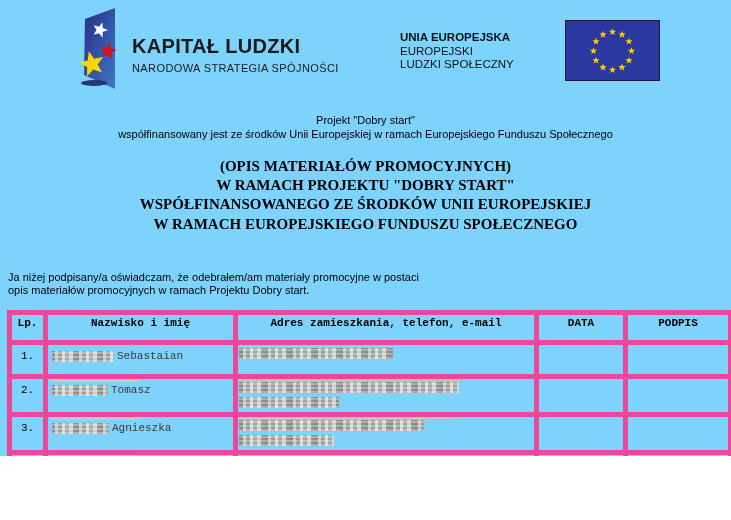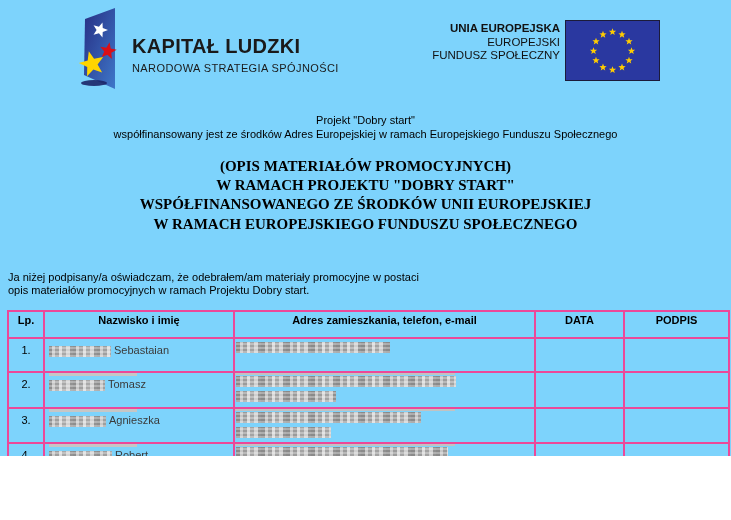--- a/index.html
+++ b/index.html
@@ -5,35 +5,35 @@
   html,body{margin:0;padding:0;background:#fff;}
   .page{position:relative;width:731px;height:456px;background:#7dd3fc;overflow:hidden;
         font-family:"Liberation Sans",sans-serif;color:#000;}
 
   
   .kl-logo-svg{position:absolute;left:60px;top:6px;}
   .kl-text{position:absolute;left:132px;top:36px;}
   .kl-title{font-size:20px;font-weight:bold;letter-spacing:.3px;color:#1a1a1a;line-height:20px;}
   .kl-subtitle{font-size:11px;letter-spacing:.4px;color:#1a1a1a;margin-top:6px;}
 
-  .eu-text{position:absolute;left:400px;top:22px;width:160px;text-align:right;line-height:13.5px;font-size:11.5px;color:#111;}
+  .eu-text{position:absolute;left:400px;top:31px;width:160px;line-height:13.5px;font-size:11.5px;color:#111;}
   .eu-text .b{font-weight:bold;}
   .eu-flag-svg{position:absolute;left:565px;top:20px;}
 
   
   .project-note{position:absolute;left:0;top:114px;width:731px;text-align:center;
                 font-size:11px;line-height:13.5px;color:#000;}
   .doc-title{position:absolute;left:0;top:157px;width:731px;text-align:center;
              font-family:"Liberation Serif",serif;font-weight:bold;font-size:15px;line-height:19.2px;color:#000;}
   .declaration{position:absolute;left:8px;top:271px;width:470px;text-align:left;
                font-size:11px;line-height:13px;color:#000;}
 
   
   table.list{position:absolute;left:7px;top:310px;width:721px;border-collapse:collapse;table-layout:fixed;}
-  table.list th,table.list td{border:2px solid #ec4899;vertical-align:top;overflow:hidden;}
+  table.list th,table.list td{border:5px solid #ec4899;vertical-align:top;overflow:hidden;font-family:Liberation Mono, monospace;}
   table.list th{font-size:11px;font-weight:bold;text-align:center;height:21px;padding:2px 1px;}
   td.lp{font-size:11px;text-align:center;padding-top:5px;}
   td.name{font-size:11px;color:#3a3a3a;padding:5px 2px 0 4px;position:relative;white-space:nowrap;}
   td.addr{position:relative;padding:3px 0 0 1px;}
   td.blank{}
 
   tr.r1{height:34px}tr.r2{height:36px}tr.r3{height:34px}tr.r4{height:35px}tr.r5{height:50px}
 
   
   .px{display:inline-block;height:11px;vertical-align:middle;margin-right:3px;
@@ -70,21 +70,21 @@
   </svg>
 
   <div class="kl-text">
     <div class="kl-title">KAPITAŁ LUDZKI</div>
     <div class="kl-subtitle">NARODOWA STRATEGIA SPÓJNOŚCI</div>
   </div>
 
   <div class="eu-text">
     <div class="b">UNIA EUROPEJSKA</div>
     <div>EUROPEJSKI</div>
-    <div>FUNDUSZ SPOŁECZNY</div>
+    <div>LUDZKI SPOŁECZNY</div>
   </div>
 
   <svg class="eu-flag-svg" width="95" height="61" viewBox="0 0 95 61">
     <rect x="0.5" y="0.5" width="94" height="60" fill="var(--eu-flag-blue,#2A38A0)" stroke="#1b1b3a" stroke-width="1"></rect>
     <g fill="var(--eu-star-yellow,#FFCC00)">
       <use href="#star5" transform="translate(47.5,12) scale(0.95)"></use>
       <use href="#star5" transform="translate(57,14.6) scale(0.95)"></use>
       <use href="#star5" transform="translate(64,21.5) scale(0.95)"></use>
       <use href="#star5" transform="translate(66.5,31) scale(0.95)"></use>
       <use href="#star5" transform="translate(64,40.5) scale(0.95)"></use>
@@ -93,21 +93,21 @@
       <use href="#star5" transform="translate(38,47.4) scale(0.95)"></use>
       <use href="#star5" transform="translate(31,40.5) scale(0.95)"></use>
       <use href="#star5" transform="translate(28.5,31) scale(0.95)"></use>
       <use href="#star5" transform="translate(31,21.5) scale(0.95)"></use>
       <use href="#star5" transform="translate(38,14.6) scale(0.95)"></use>
     </g>
   </svg>
 
   <div class="project-note">
     <div>Projekt "Dobry start"</div>
-    <div>współfinansowany jest ze środków Adres Europejskiej w ramach Europejskiego Funduszu Społecznego</div>
+    <div>współfinansowany jest ze środków Unii Europejskiej w ramach Europejskiego Funduszu Społecznego</div>
   </div>
 
   <div class="doc-title">
     <div>(OPIS MATERIAŁÓW PROMOCYJNYCH)</div>
     <div>W RAMACH PROJEKTU "DOBRY START"</div>
     <div>WSPÓŁFINANSOWANEGO ZE ŚRODKÓW UNII EUROPEJSKIEJ</div>
     <div>W RAMACH EUROPEJSKIEGO FUNDUSZU SPOŁECZNEGO</div>
   </div>
 
   <div class="declaration">

